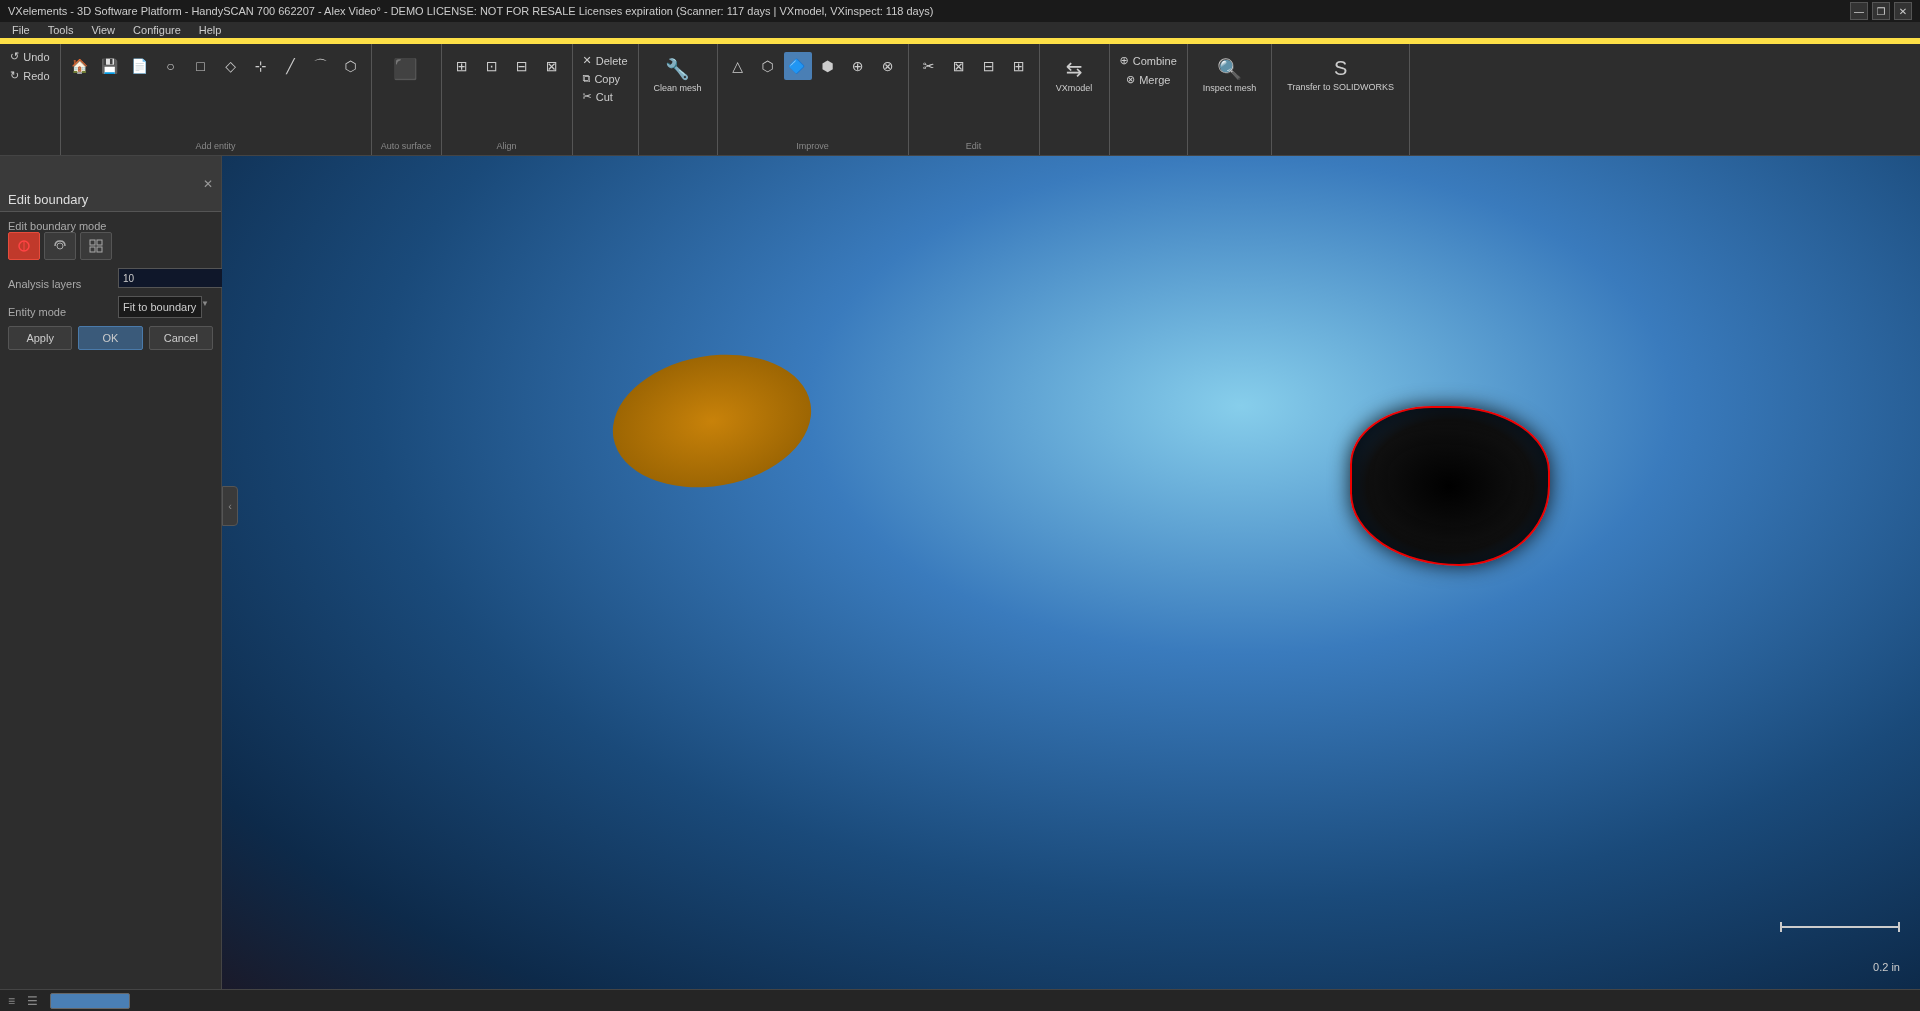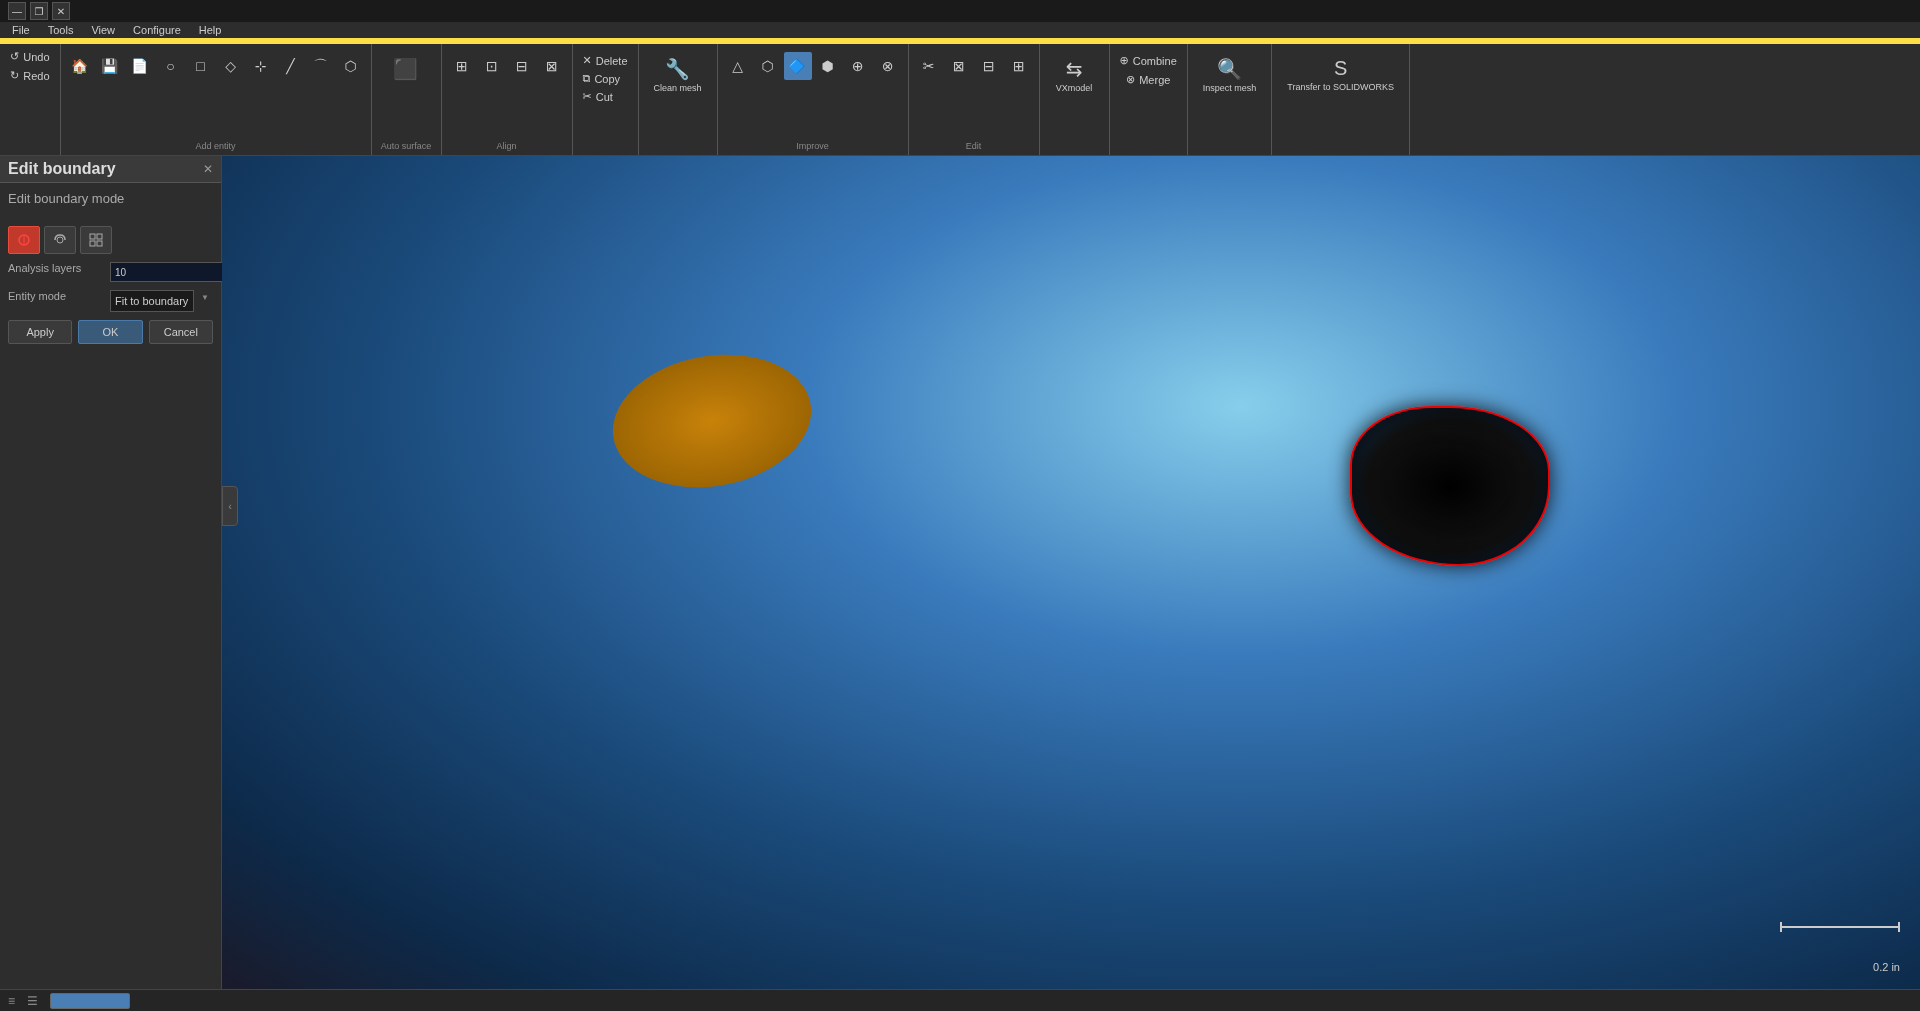--- a/index.html
+++ b/index.html
@@ -78,36 +78,36 @@
 
     
     #left-panel {
       width: 222px; background: #2d2d2d; border-right: 1px solid #444;
       display: flex; flex-direction: column;
     }
     .panel-header {
       display: flex; align-items: center; justify-content: space-between;
       background: #3a3a3a; padding: 4px 8px; border-bottom: 1px solid #555;
     }
-    .panel-header-title { font-weight: bold; font-size: 16px; color: #ddd; }
+    .panel-header-title { font-weight: normal; font-size: 13px; color: #ddd; margin-top: 32px; }
     .panel-close { cursor: pointer; color: #999; font-size: 12px; }
 
     .panel-section { padding: 8px; }
-    .panel-section-label { font-size: 13px; color: #aaa; margin-bottom: 20px; }
+    .panel-section-label { font-size: 11px; color: #aaa; margin-bottom: 0; }
 
     .mode-buttons { display: flex; gap: 4px; margin-bottom: 8px; }
     .mode-btn {
       width: 32px; height: 28px; background: #3a3a3a; border: 1px solid #555;
       display: flex; align-items: center; justify-content: center;
       cursor: pointer; border-radius: 2px; color: #ccc; font-size: 14px;
     }
     .mode-btn.active { background: #c0392b; border-color: #e74c3c; }
 
     .form-row {
-      display: flex; align-items: flex-start; margin-bottom: 6px; gap: 12px;
+      display: flex; align-items: flex-end; margin-bottom: 6px; gap: 20px;
     }
     .form-label { font-size: 11px; color: #aaa; width: 90px; flex-shrink: 0; }
     .form-select {
       flex: 1; height: 22px; background: #1a1a1a; border: 1px solid #555;
       color: #ccc; font-size: 11px; padding: 0 4px; appearance: none;
     }
     .select-wrapper { flex: 1; position: relative; }
     .select-wrapper::after {
       content: '▼'; position: absolute; right: 4px; top: 3px;
       font-size: 8px; color: #888; pointer-events: none;
@@ -226,20 +226,21 @@
       display: flex; align-items: center; justify-content: center;
       cursor: pointer; font-size: 7px; color: #aaa; border: none;
       line-height: 1;
     }
     .spinner-up { border-bottom: 1px solid #555; }
   </style>
 </head>
 <body>
 
 <div id="titlebar">
+  <span>VXelements - 3D Software Platform - HandySCAN 700 662207 - Alex Video° - DEMO LICENSE: NOT FOR RESALE Licenses expiration (Scanner: 117 days | VXmodel, VXinspect: 118 days)</span>
   <div id="titlebar-controls">
     <span>—</span>
     <span>❐</span>
     <span>✕</span>
   </div>
 </div>
 
 <div id="menubar">
   <span class="menu-item">File</span>
   <span class="menu-item">Tools</span>

